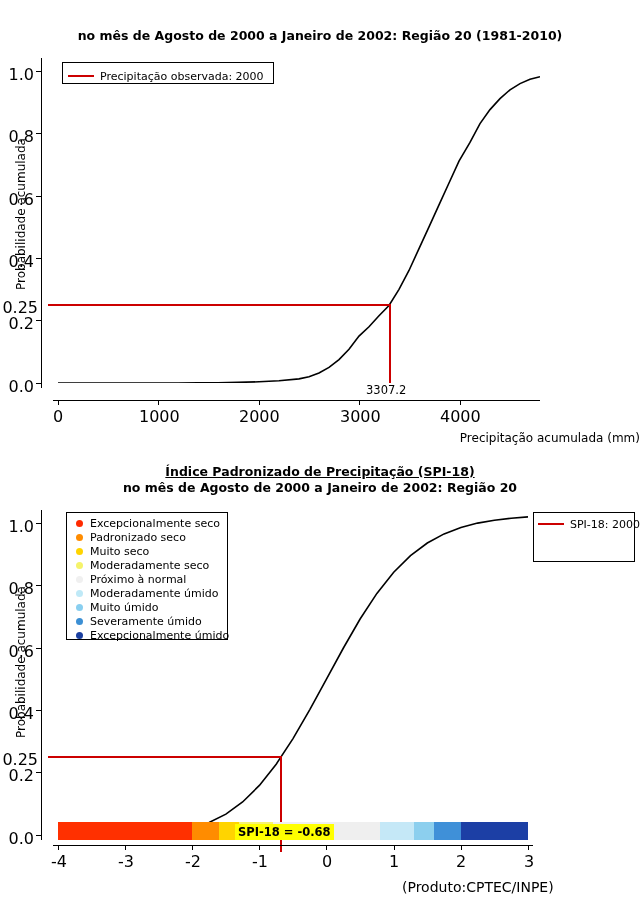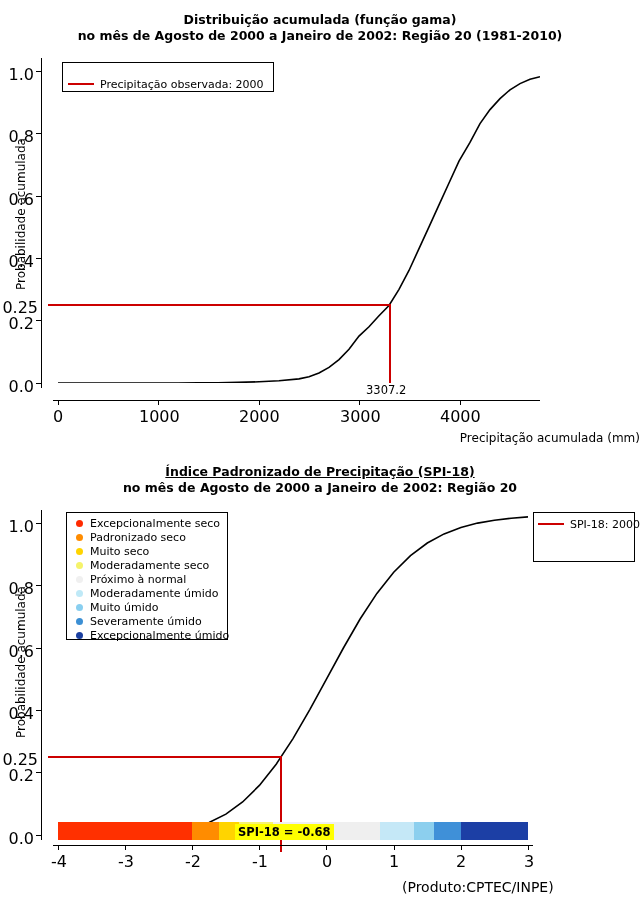--- a/index.html
+++ b/index.html
@@ -146,21 +146,20 @@
     display: block;
   }
 </style>
 </head>
 <body>
 
 <div class="page">
 
   <div class="chart" style="top:0;height:450px;">
 
-    <div class="chart-title" style="top:12px;">Distribuição acumulada (função gama)</div>
     <div class="chart-title" style="top:28px;">no mês de Agosto de 2000 a Janeiro de 2002: Região 20 (1981-2010)</div>
 
     <div class="y-axis-label" style="left:14px; top:290px;">Probabilidade acumulada</div>
 
     <div class="axis-label" style="left:0; top:431px; width:640px;">Precipitação acumulada (mm)</div>
 
     <div class="plot" style="left:58px; top:58px; width:482px; height:325px;">
       <svg width="482" height="325" viewBox="0 0 482 325">
 
         <polyline fill="none" stroke="#000000" stroke-width="1.6" points="0,325 20,325 40,325 60,325 80,325 100,325 120,325 140,324.7 160,324.7 180,324.4 201,323.8 221,322.8 241,320.9 251,318.8 261,315.0 271,309.4 281,301.6 291,291.3 301,278.1 311,268.8 321,257.8 331,247.5 341,231.3 351,212.5 361,190.6 371,168.8 381,146.9 391,125.0 401,103.1 412,84.4 422,65.6 432,51.6 442,40.6 452,31.8 462,25.6 472,21.3 482,18.8"></polyline>
@@ -193,21 +192,21 @@
     <div class="ticklabel y" style="left:0;  top:314px; width:34px;">0.2</div>
     <div class="ticklabel y" style="left:0;  top:252px; width:34px;">0.4</div>
     <div class="ticklabel y" style="left:0;  top:190px; width:34px;">0.6</div>
     <div class="ticklabel y" style="left:0;  top:127px; width:34px;">0.8</div>
     <div class="ticklabel y" style="left:0;  top:65px;  width:34px;">1.0</div>
 
     <div class="ticklabel y" style="left:0; top:298px; width:38px;">0.25</div>
 
     <div class="annot" style="left:366px; top:383px;">3307.2</div>
 
-    <div class="legend" style="left:62px; top:62px; width:212px; height:22px; padding:14px 5px;">
+    <div class="legend" style="left:62px; top:62px; width:212px; height:22px; padding:6px 5px;">
       <div class="legend-row">
         <span class="legend-swatch-line" style="border-top-color:#cc0000;"></span>
         <span class="legend-text">Precipitação observada: 2000</span>
       </div>
     </div>
   </div>
 
   <div class="chart" style="top:450px;height:450px;">
 
     <div class="chart-title" style="top:14px;text-decoration:underline;">Índice Padronizado de Precipitação (SPI-18)</div>

